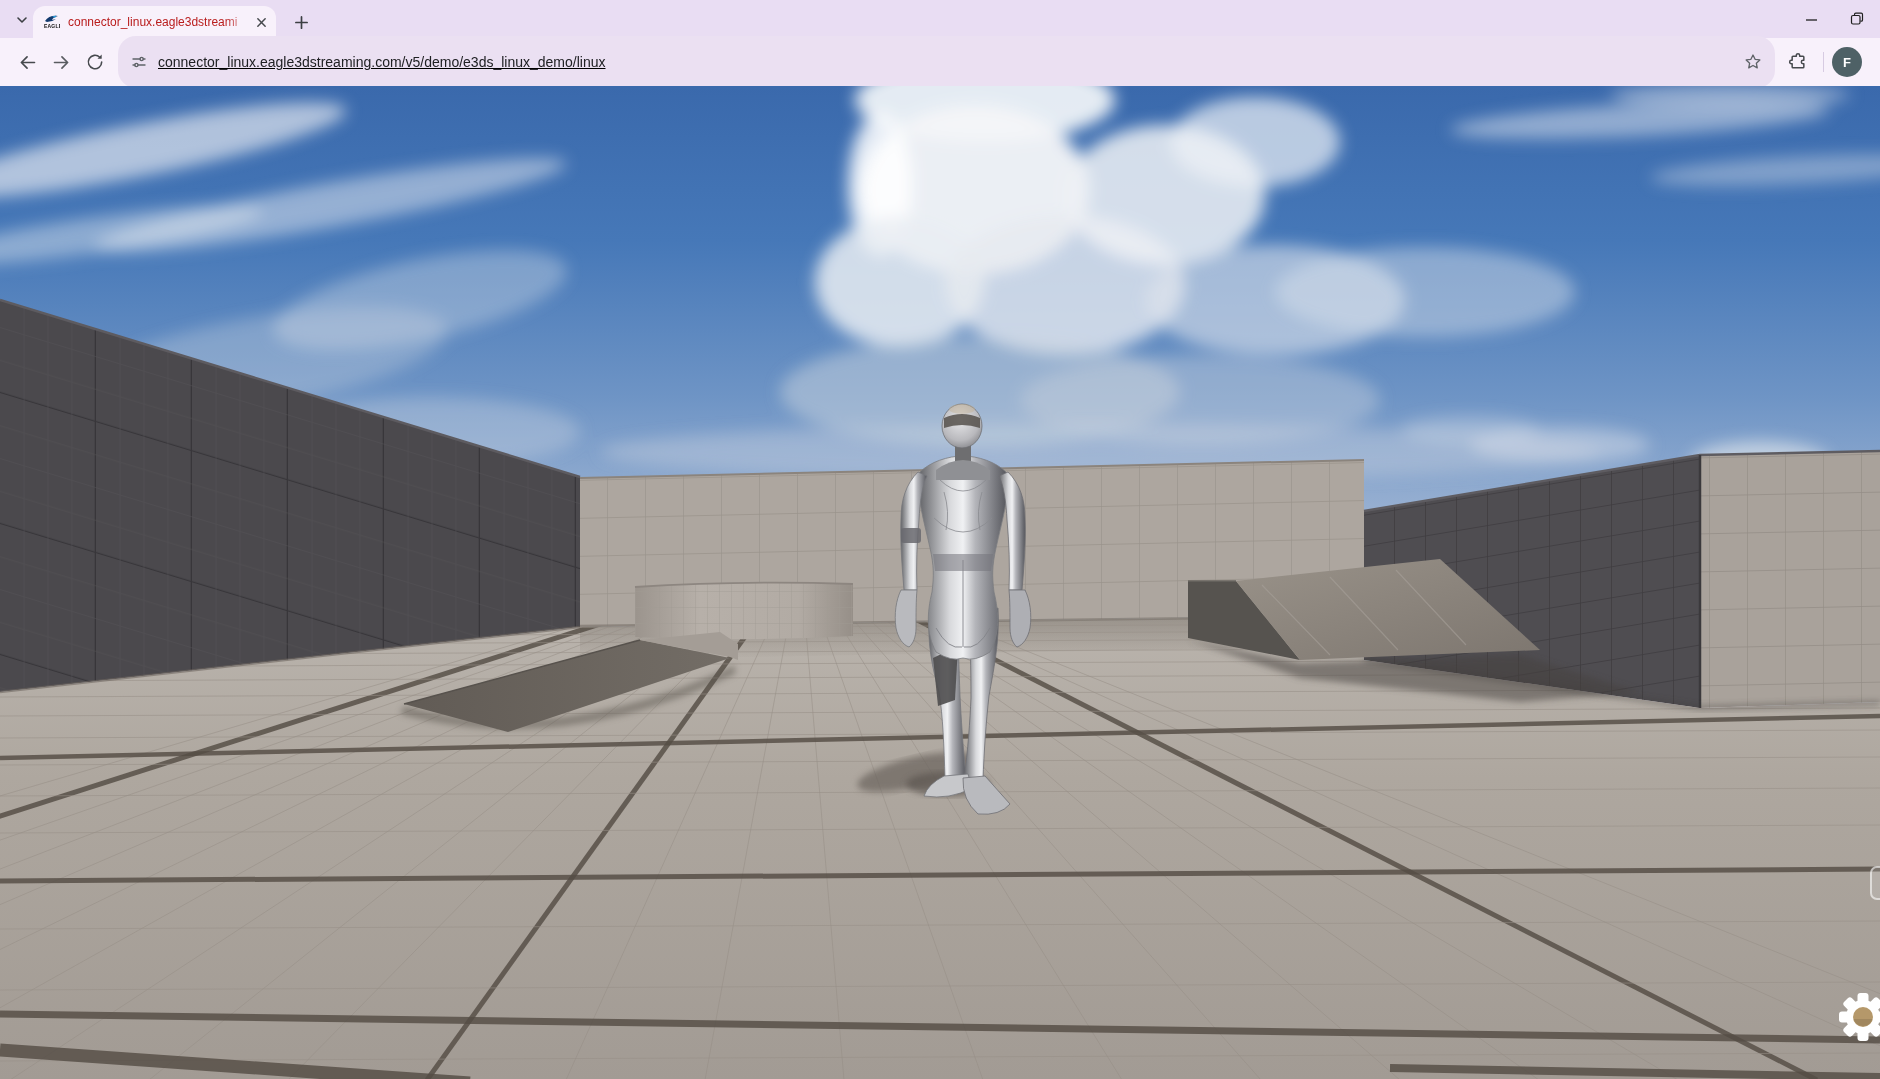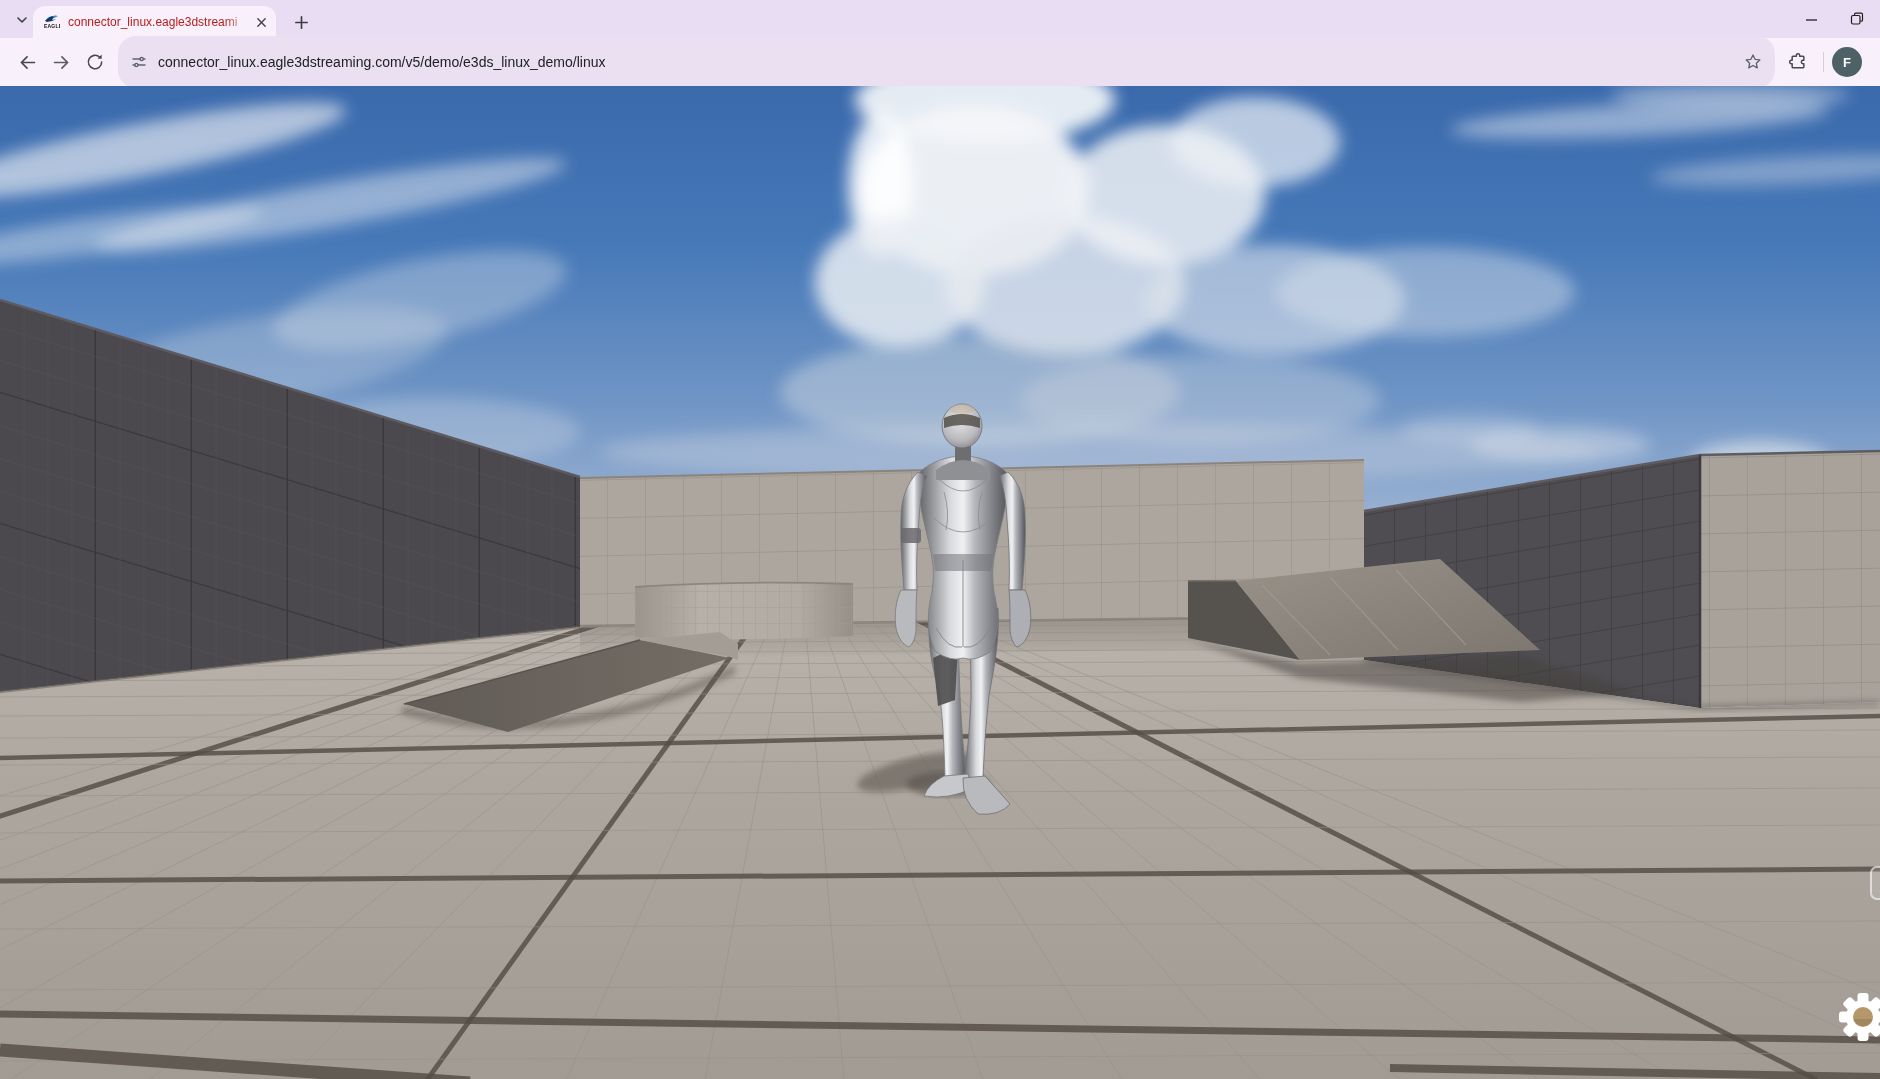--- a/index.html
+++ b/index.html
@@ -24,21 +24,21 @@
           display:flex;align-items:center;justify-content:center;cursor:pointer;}
   .wincontrols{position:absolute;right:0;top:0;height:38px;display:flex;}
   .winbtn{width:46px;height:38px;display:flex;align-items:center;justify-content:center;cursor:pointer;}
 
   .toolbar{position:absolute;left:0;top:38px;width:1880px;height:48px;
            background:var(--toolbar-bg);display:flex;align-items:center;
            padding:0 10px;box-sizing:border-box;}
   .navbtn{width:34px;height:34px;border-radius:50%;display:flex;align-items:center;
           justify-content:center;cursor:pointer;flex:0 0 auto;}
   .urlbar{flex:1;height:52px;margin:0 6px 0 6px;background:var(--pill-bg);
-          border-radius:18px;display:flex;align-items:center;padding:0 12px;box-sizing:border-box;}
+          border-radius:18px;display:flex;align-items:center;padding:0 12px;box-sizing:border-box;text-decoration:underline;}
   .url-text{font-size:14px;color:#202124;margin-left:10px;white-space:nowrap;flex:1;overflow:hidden;}
   .divider{width:1px;height:20px;background:#d7cbe2;margin:0 8px;flex:0 0 auto;}
   .avatar{width:30px;height:30px;border-radius:50%;background:var(--avatar-bg);
           color:#fff;font-size:13px;font-weight:bold;display:flex;align-items:center;
           justify-content:center;cursor:pointer;margin-right:8px;flex:0 0 auto;}
   .page-strip{position:absolute;left:0;top:86px;width:1880px;height:2px;background:#fdfaff;}
 
   
   .scene{position:absolute;left:0;top:86px;width:1880px;height:993px;}
   .scene svg{display:block;}

